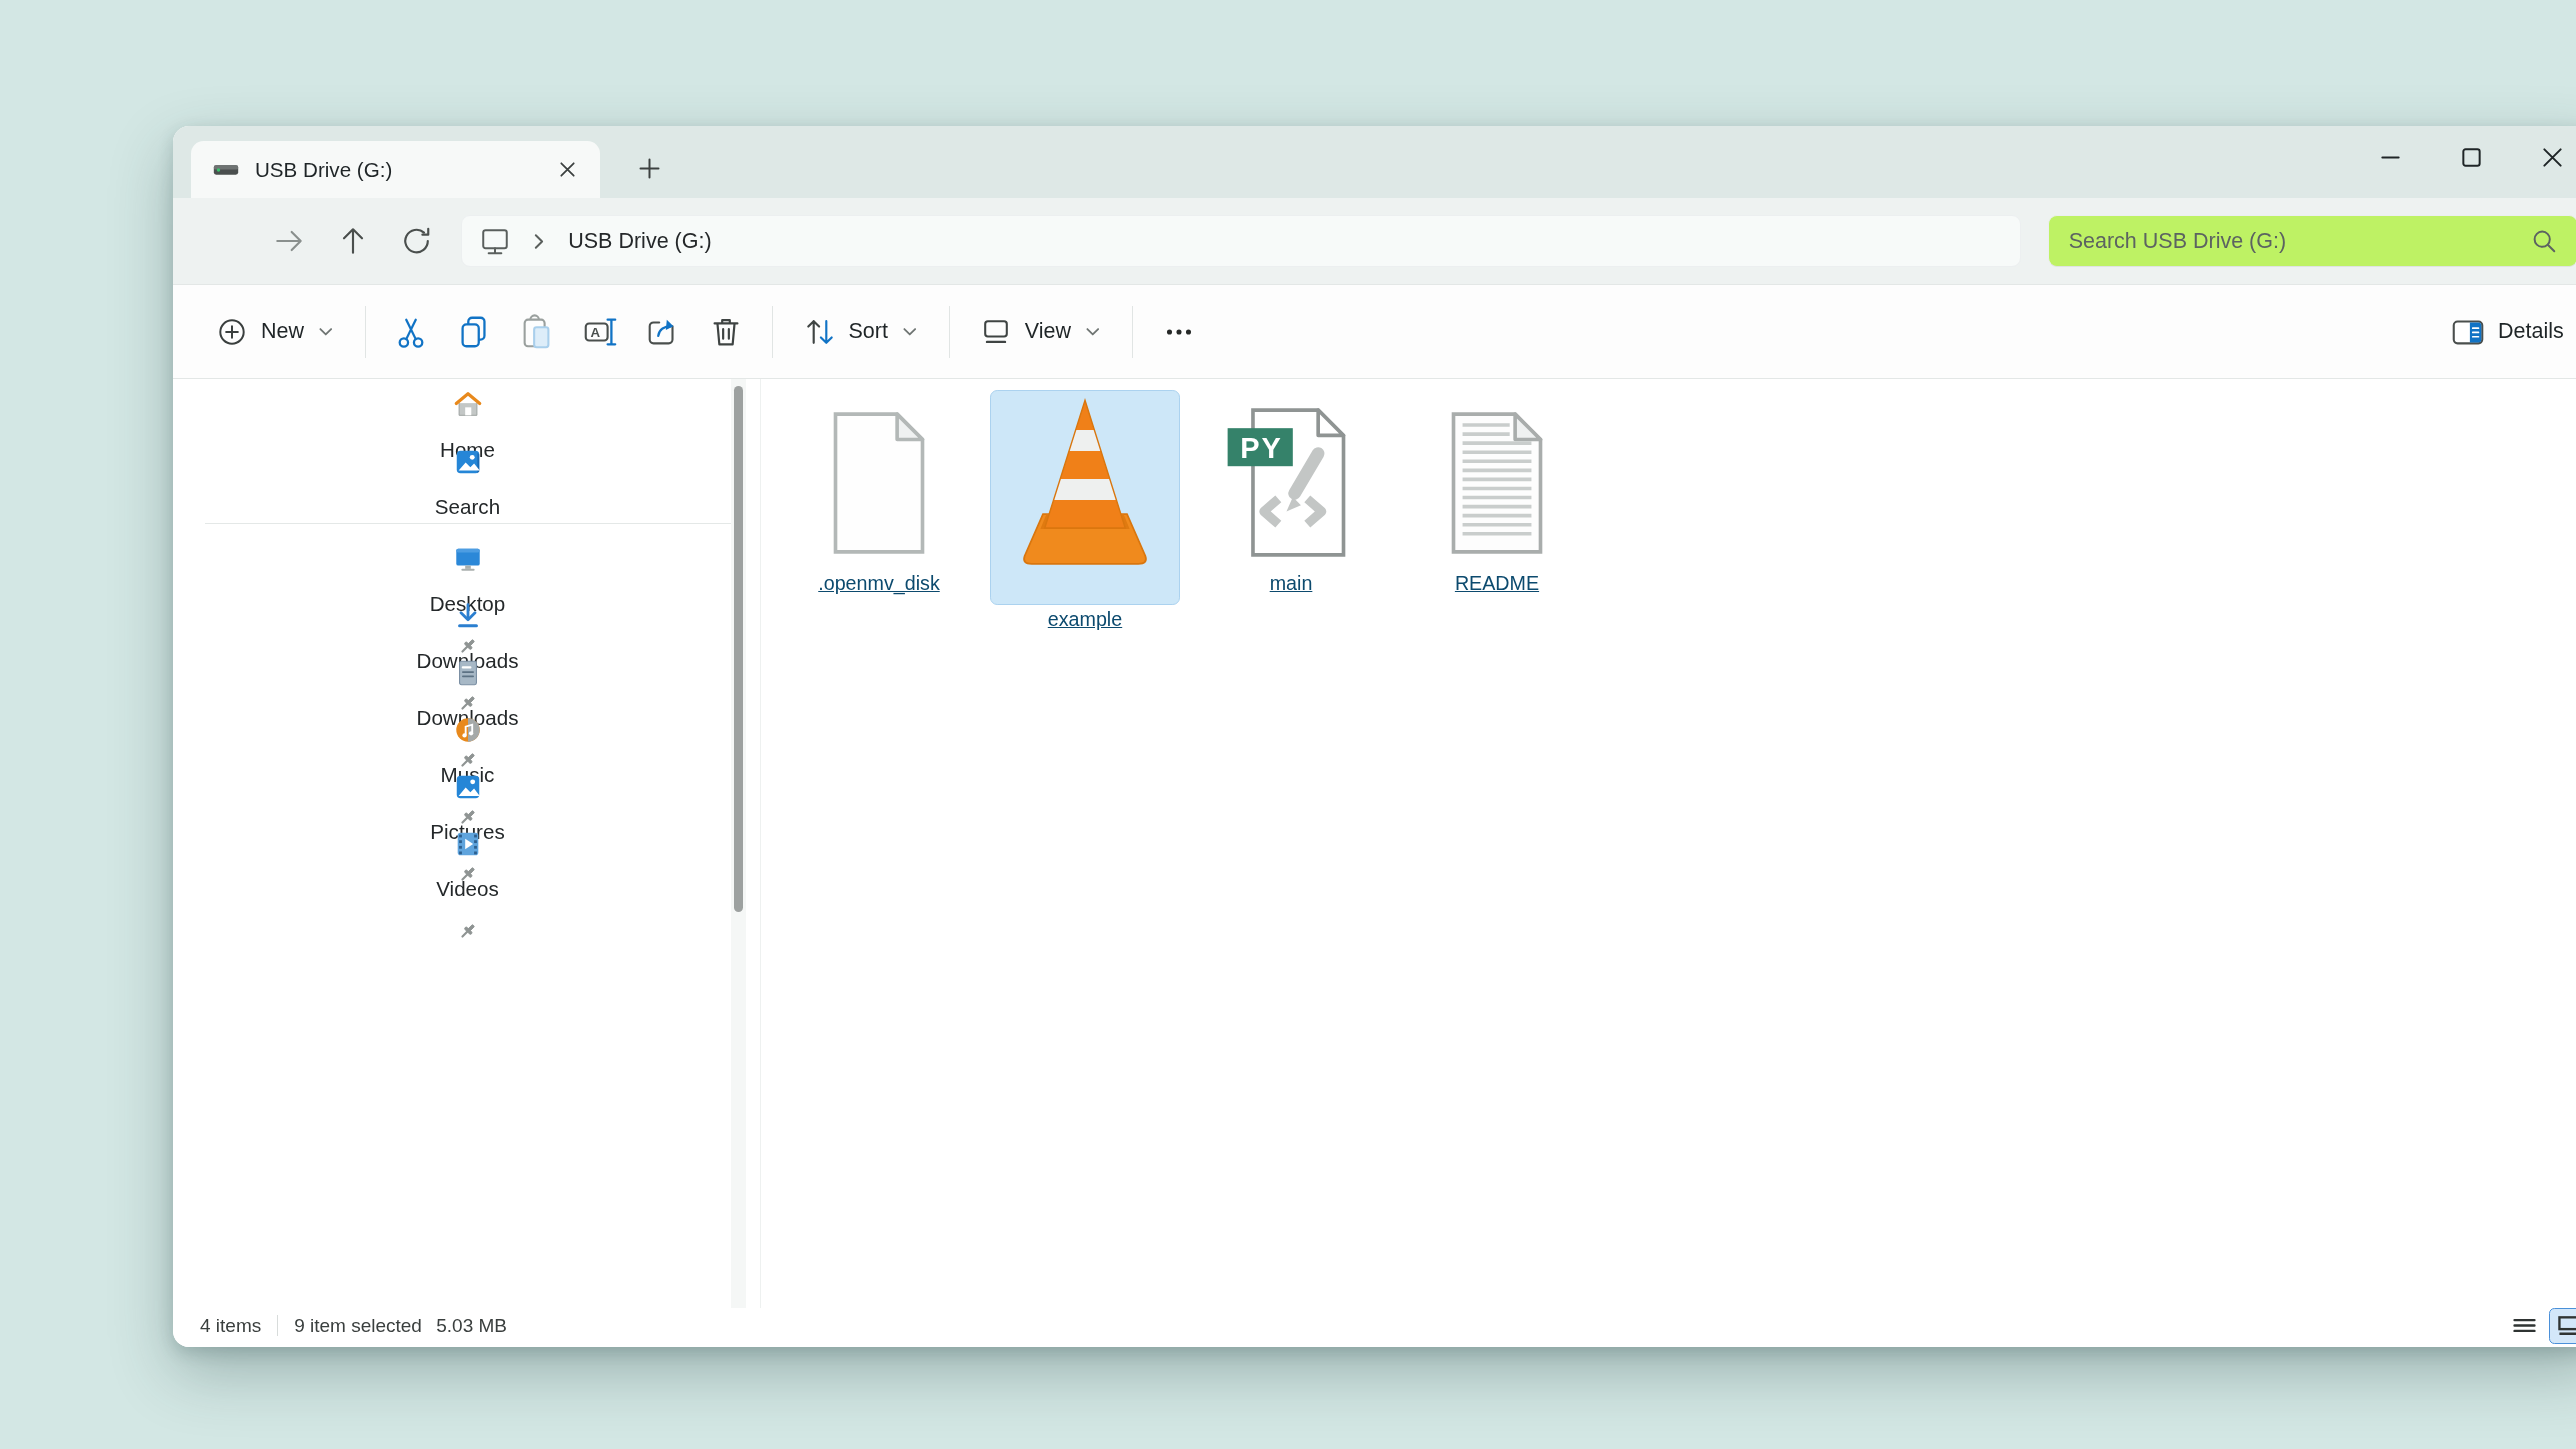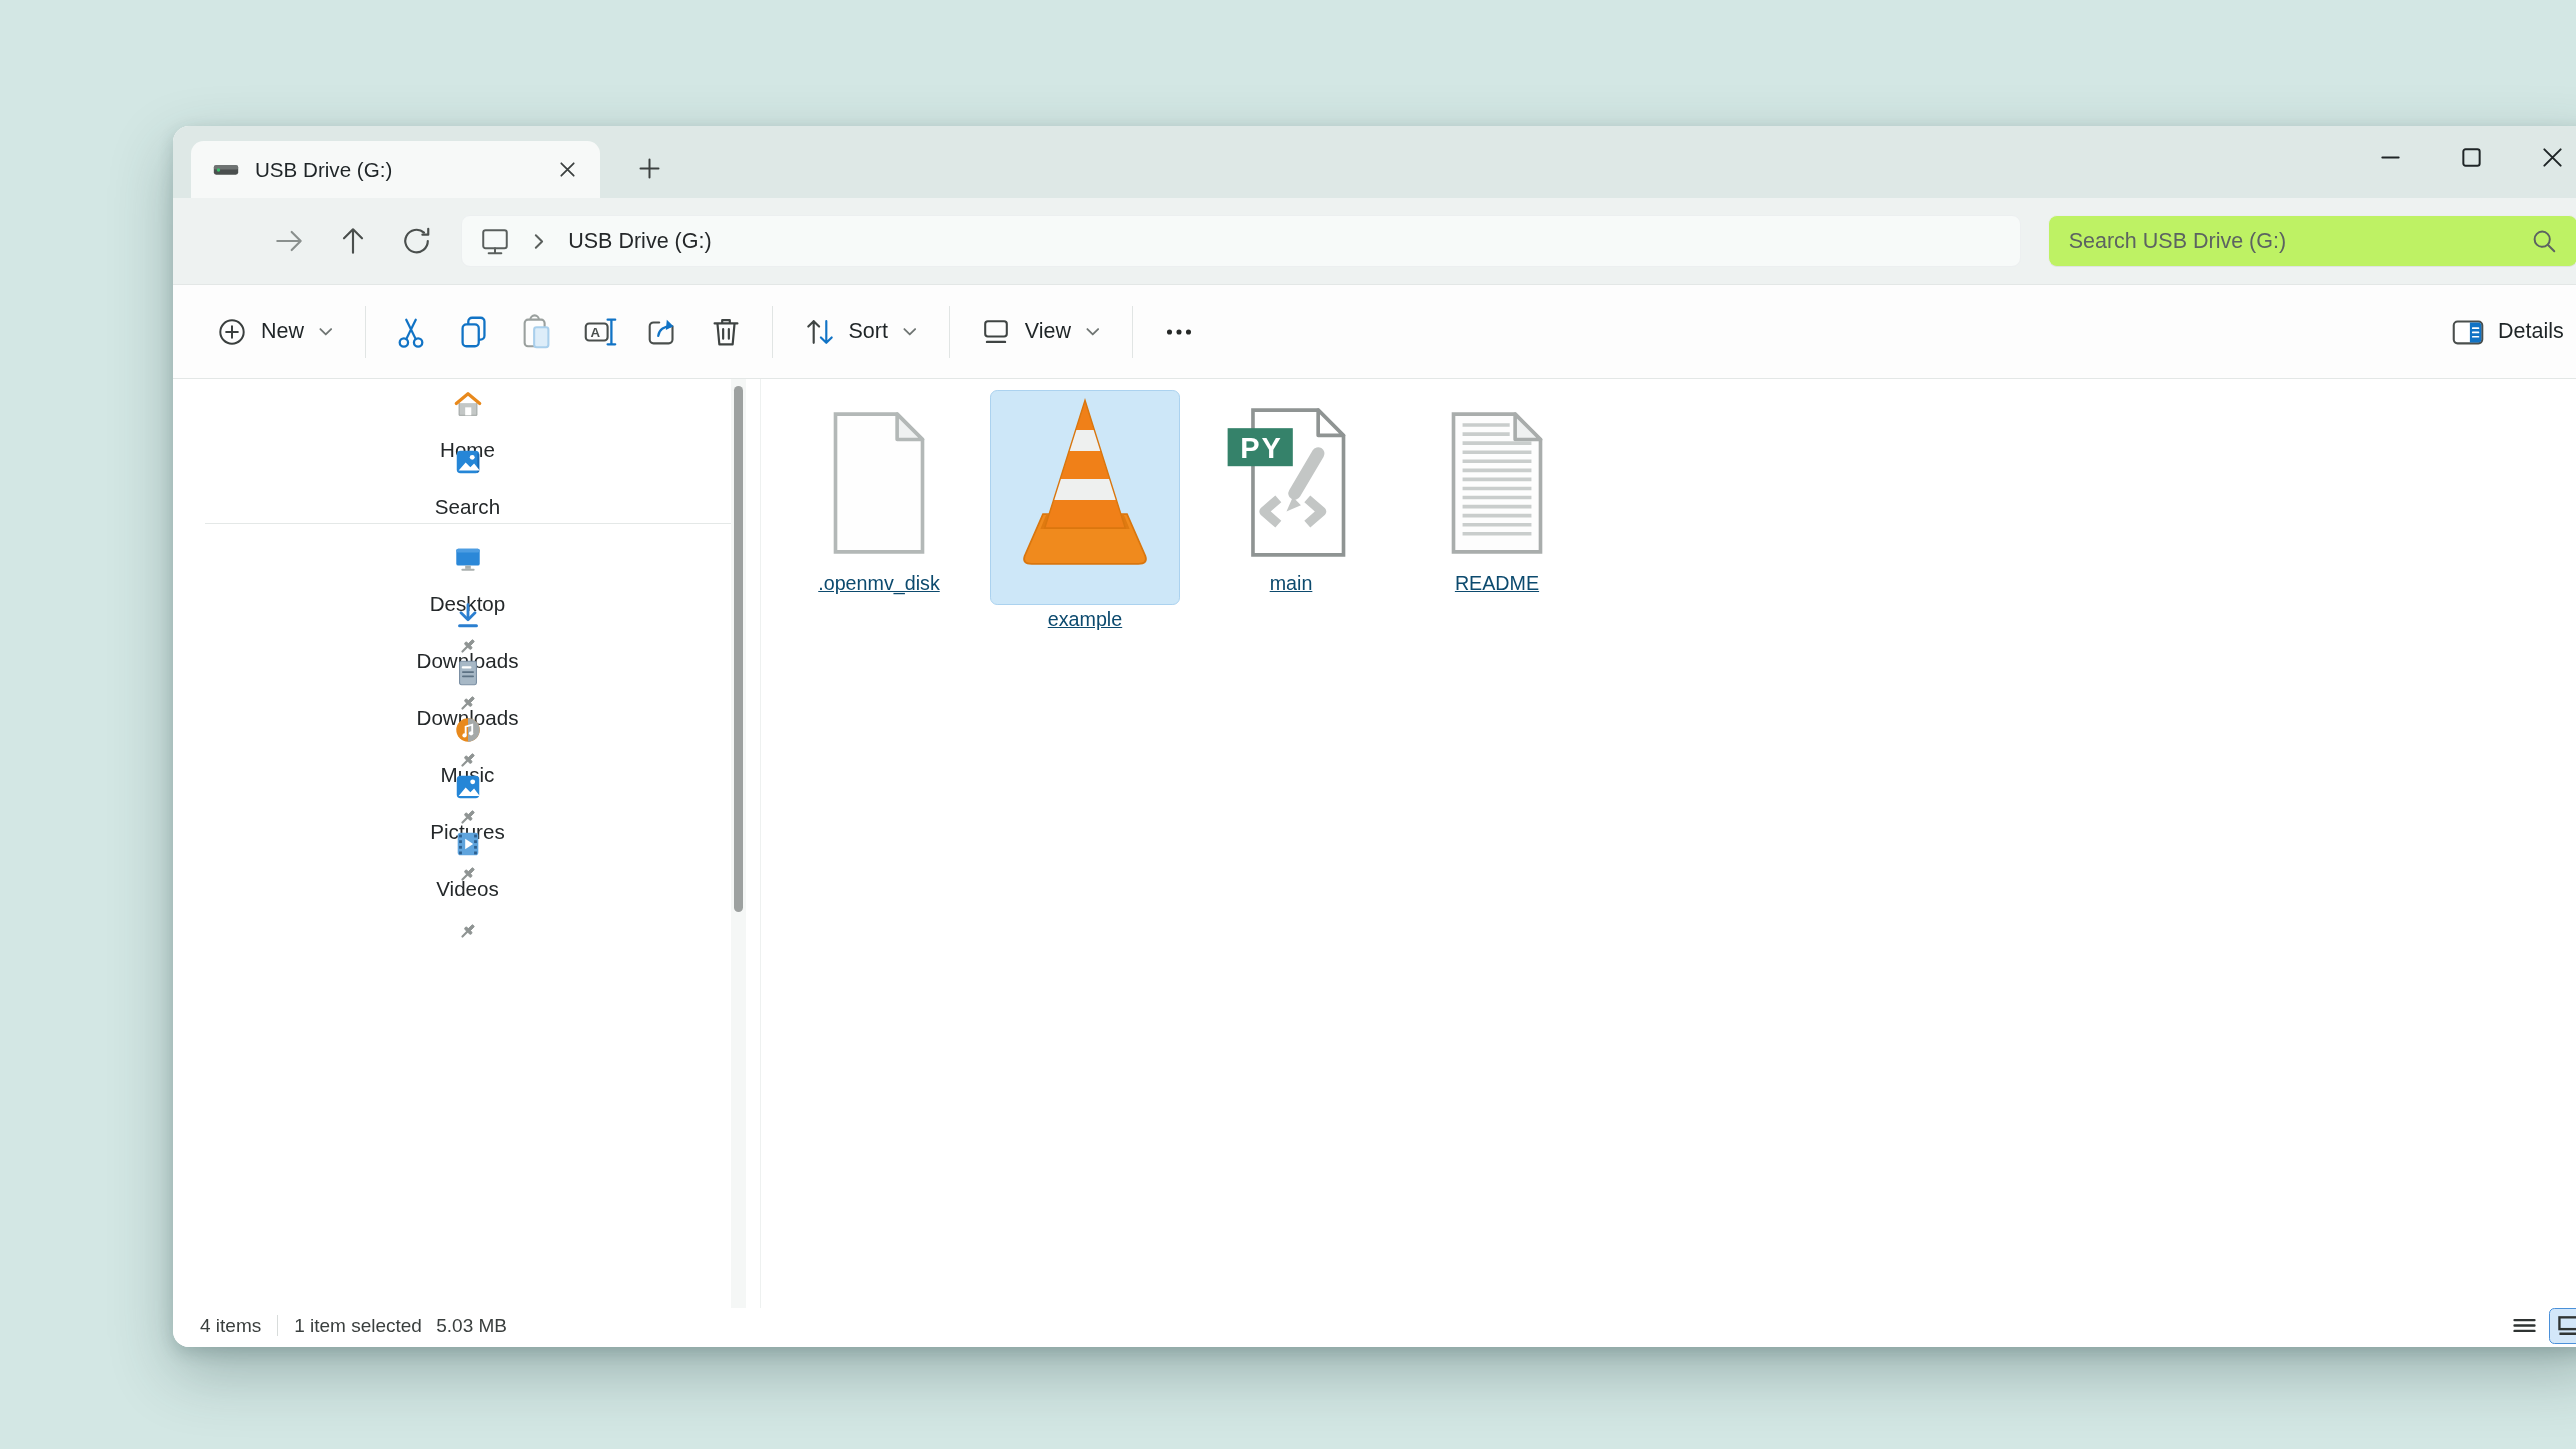--- a/index.html
+++ b/index.html
@@ -507,21 +507,21 @@
           <span class="file-label">README</span>
         </div>
 
       </div>
     </div>
   </div>
 
   <div class="statusbar">
     <span>4 items</span>
     <span class="status-sep"></span>
-    <span>1 item selected</span>
+    <span>9 item selected</span>
     <span class="status-size">5.03 MB</span>
     <span class="status-right">
       <span class="view-toggle">
         <svg width="29" height="29" viewBox="0 0 32 32">
             <path d="M5 10 h22 M5 16 h22 M5 22 h22" stroke="#2f3433" stroke-width="2.6" stroke-linecap="round"></path>
           </svg>
       </span>
       <span class="view-toggle active">
         <svg width="29" height="29" viewBox="0 0 32 32">
             <rect x="6" y="7" width="20" height="13" stroke="#2f3433" stroke-width="2.6" fill="none"></rect>

